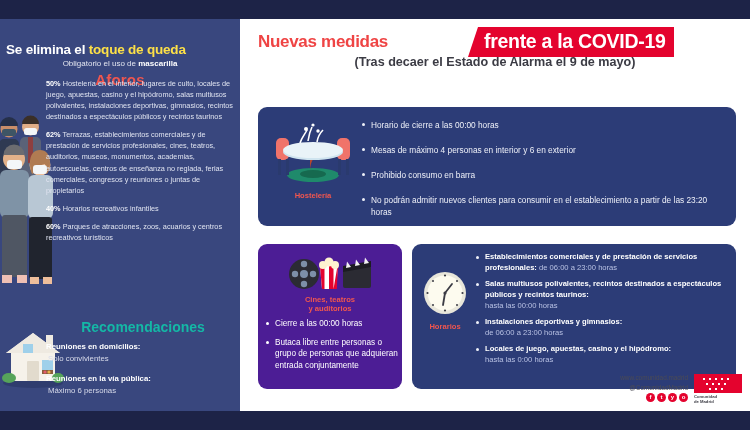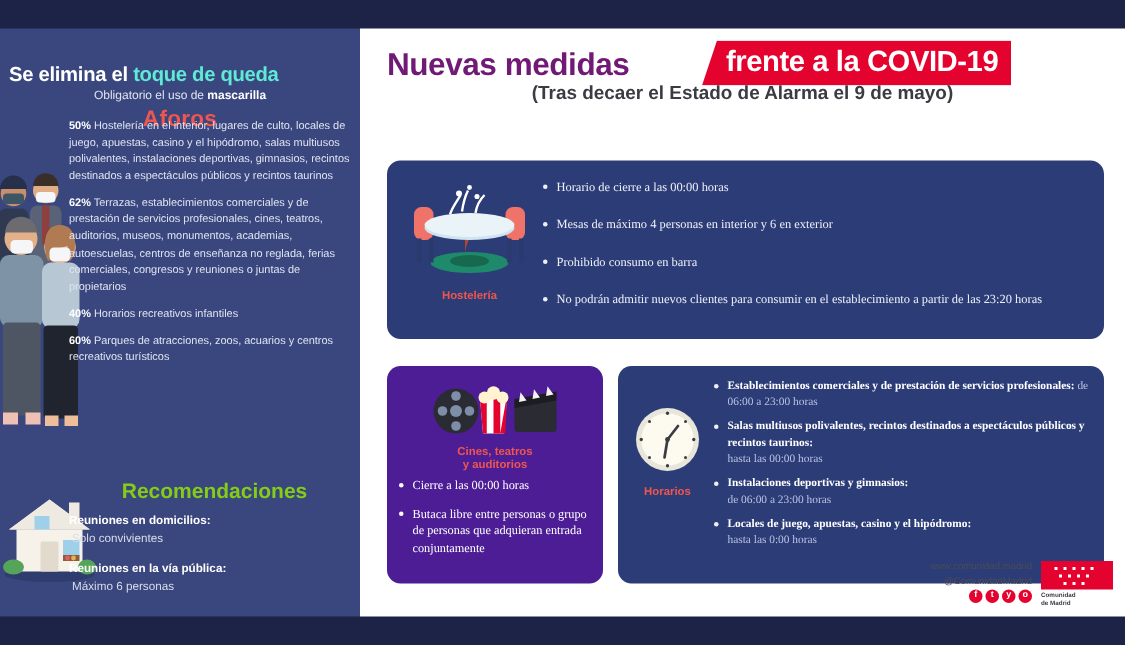--- a/index.html
+++ b/index.html
@@ -19,41 +19,41 @@
   .left{
     position:absolute;left:0;top:19px;width:240px;height:392px;
     background:#39477e;
     overflow:hidden;
   }
   .l-title{
     position:absolute;left:6px;top:23px;width:232px;
     font-size:13.5px;font-weight:bold;color:#ffffff;letter-spacing:-.2px;
     white-space:nowrap;
   }
-  .l-title .red{color:#5eead4;}
+  .l-title .red{color:#fde047;}
   .l-sub{
     position:absolute;left:0;top:40px;width:240px;text-align:center;
     font-size:8px;color:#e2e4ef;
   }
   .l-sub b{color:#ffffff;}
   .h-aforos{
     position:absolute;left:0;top:52px;width:240px;text-align:center;
     font-size:15px;font-weight:bold;color:#f0564f;letter-spacing:.2px;
   }
   .l-body{
     position:absolute;left:46px;top:59px;width:190px;
   }
   .para{
     font-size:7.3px;line-height:1.52;color:#dfe3f0;margin-bottom:7px;
     text-align:left;
   }
   .para b{color:#ffffff;font-weight:bold;}
   .h-reco{
     position:absolute;left:46px;top:300px;width:194px;text-align:center;
-    font-size:14px;font-weight:bold;color:#84cc16;
+    font-size:14px;font-weight:bold;color:#14b8a6;
   }
   .reco{
     position:absolute;left:46px;top:322px;width:192px;
   }
   .reco .rt{font-size:7.8px;font-weight:bold;color:#ffffff;line-height:1.5;}
   .reco .rv{font-size:7.8px;color:#d9dceb;line-height:1.5;margin-bottom:9px;padding-left:2px;}
 
   
   .people{position:absolute;left:-2px;top:88px;width:62px;height:215px;}
   
@@ -61,21 +61,21 @@
 
   
   .right{
     position:absolute;left:240px;top:19px;width:510px;height:392px;background:#ffffff;
   }
   .hdr{
     position:absolute;left:0;top:8px;width:510px;height:34px;
   }
   .hdr-main{
     position:absolute;left:18px;top:5px;
-    font-size:21px;font-weight:bold;color:#701a75;letter-spacing:-.3px;
+    font-size:17px;font-weight:bold;color:#ef4444;letter-spacing:-.3px;
   }
   .hdr-red{
     position:absolute;left:228px;top:0px;
     background:#e4032e;color:#ffffff;
     font-size:19.5px;font-weight:bold;letter-spacing:-.3px;
     padding:3px 9px 4px 16px;
     clip-path:polygon(10px 0,100% 0,100% 100%,0 100%);
   }
   .hdr-sub{
     position:absolute;left:0;top:36px;width:510px;text-align:center;
@@ -85,21 +85,21 @@
   
   .card{position:absolute;border-radius:9px;}
   .card-host{left:18px;top:88px;width:478px;height:119px;background:#2c3c77;}
   .card-cine{left:18px;top:225px;width:144px;height:145px;background:#4c1d95;}
   .card-hor {left:172px;top:225px;width:324px;height:145px;background:#2c3c77;}
 
   .icon-label{
     font-size:7.6px;font-weight:bold;color:#f0564f;text-align:center;line-height:1.25;
   }
   .bullets{position:absolute;}
-  .bl{position:relative;padding-left:9px;margin-bottom:6px;color:#eef0f8;font-family:Liberation Serif, serif;}
+  .bl{position:relative;padding-left:9px;margin-bottom:6px;color:#eef0f8;}
   .bl:before{
     content:"";position:absolute;left:0;top:4px;width:3px;height:3px;
     border-radius:50%;background:#eef0f8;
   }
   
   .card-host .bullets{left:104px;top:12px;width:362px;}
   .card-host .bl{font-size:8.3px;line-height:1.45;margin-bottom:13px;}
   
   .card-cine .bullets{left:8px;top:74px;width:132px;}
   .card-cine .bl{font-size:8.2px;line-height:1.42;margin-bottom:7px;color:#ffffff;}

